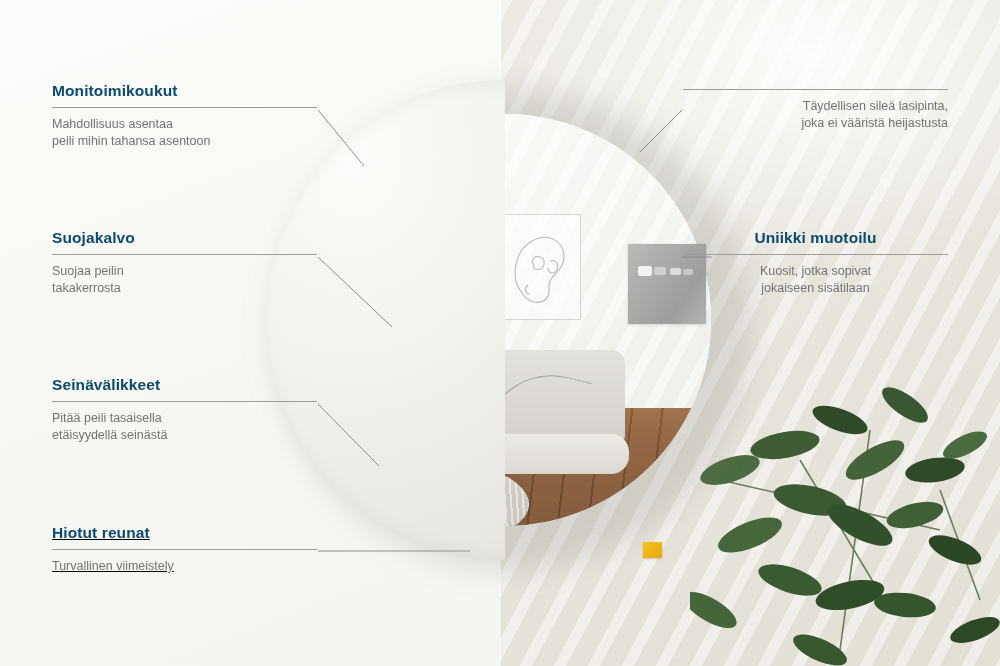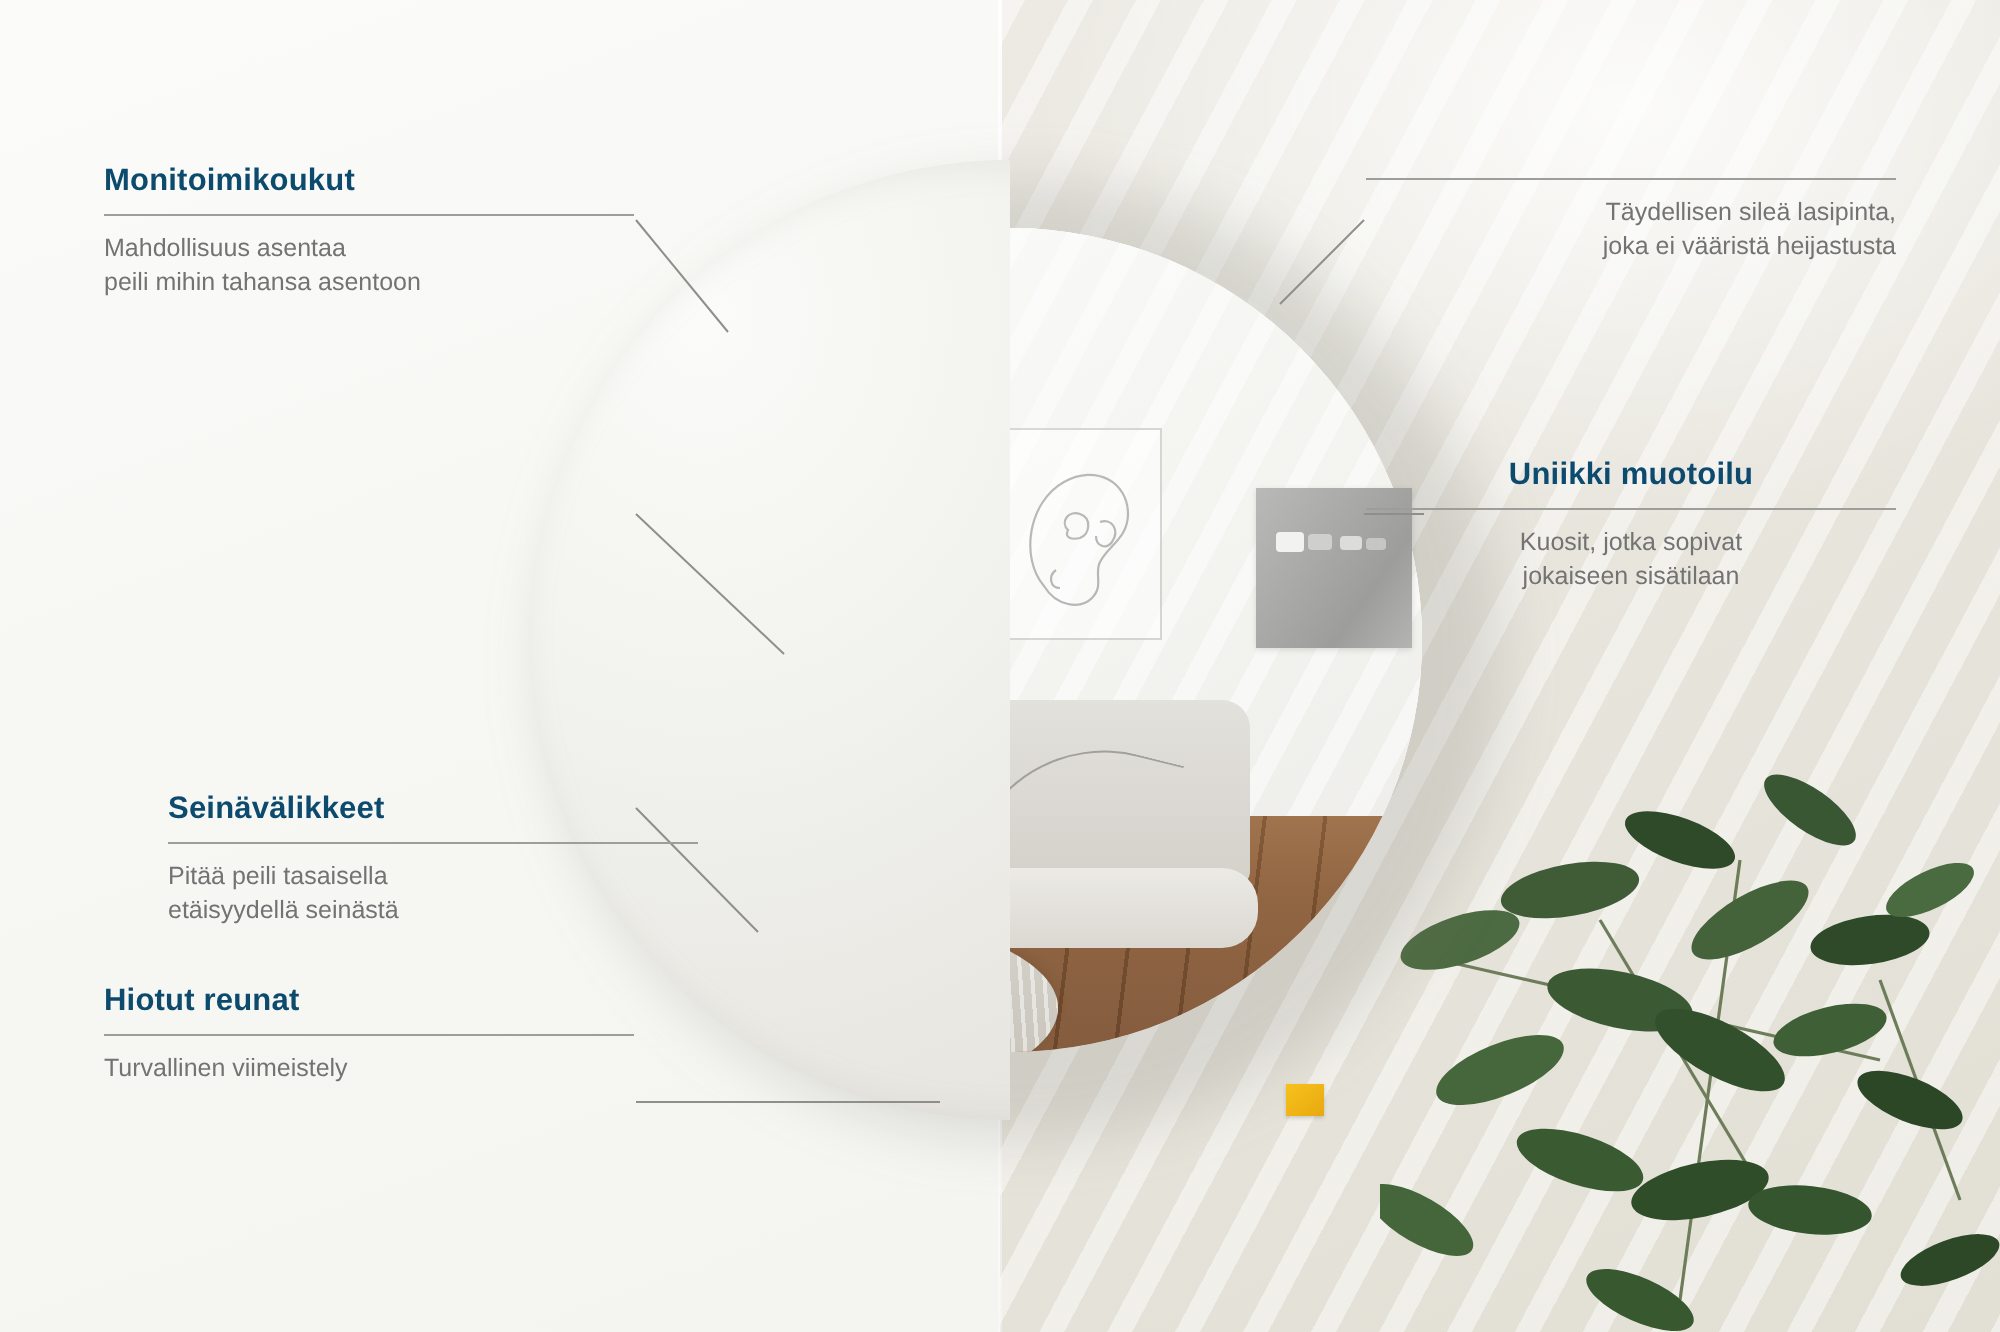--- a/index.html
+++ b/index.html
@@ -309,27 +309,33 @@
 
     <path d="M682,257 L712,257" fill="none" stroke="#8e8e8b" stroke-width="1"></path>
   </svg>
 
   <div class="callout left-callout" id="co-l0" style="top: 82px;">
     <div class="title">Monitoimikoukut</div>
     <div class="rule"></div>
     <div class="desc">Mahdollisuus asentaa
 peili mihin tahansa asentoon</div>
   </div>
-  <div class="callout left-callout" id="co-l2" style="top: 396px; margin-left: 32px;">
+  <div class="callout left-callout" id="co-l1" style="top: 229px;">
+    <div class="title">Suojakalvo</div>
+    <div class="rule"></div>
+    <div class="desc">Suojaa peilin
+takakerrosta</div>
+  </div>
+  <div class="callout left-callout" id="co-l2" style="top: 376px;">
     <div class="title">Seinävälikkeet</div>
     <div class="rule"></div>
     <div class="desc">Pitää peili tasaisella
 etäisyydellä seinästä</div>
   </div>
-  <div class="callout left-callout" id="co-l3" style="top: 492px;">
+  <div class="callout left-callout" id="co-l3" style="top: 524px; text-decoration: underline;">
     <div class="title">Hiotut reunat</div>
     <div class="rule"></div>
     <div class="desc">Turvallinen viimeistely</div>
   </div>
 
   <div class="callout right-callout" id="co-r0" style="top: 82px;">
     <div class="rule"></div>
     <div class="desc">Täydellisen sileä lasipinta,
 joka ei vääristä heijastusta</div>
   </div>

